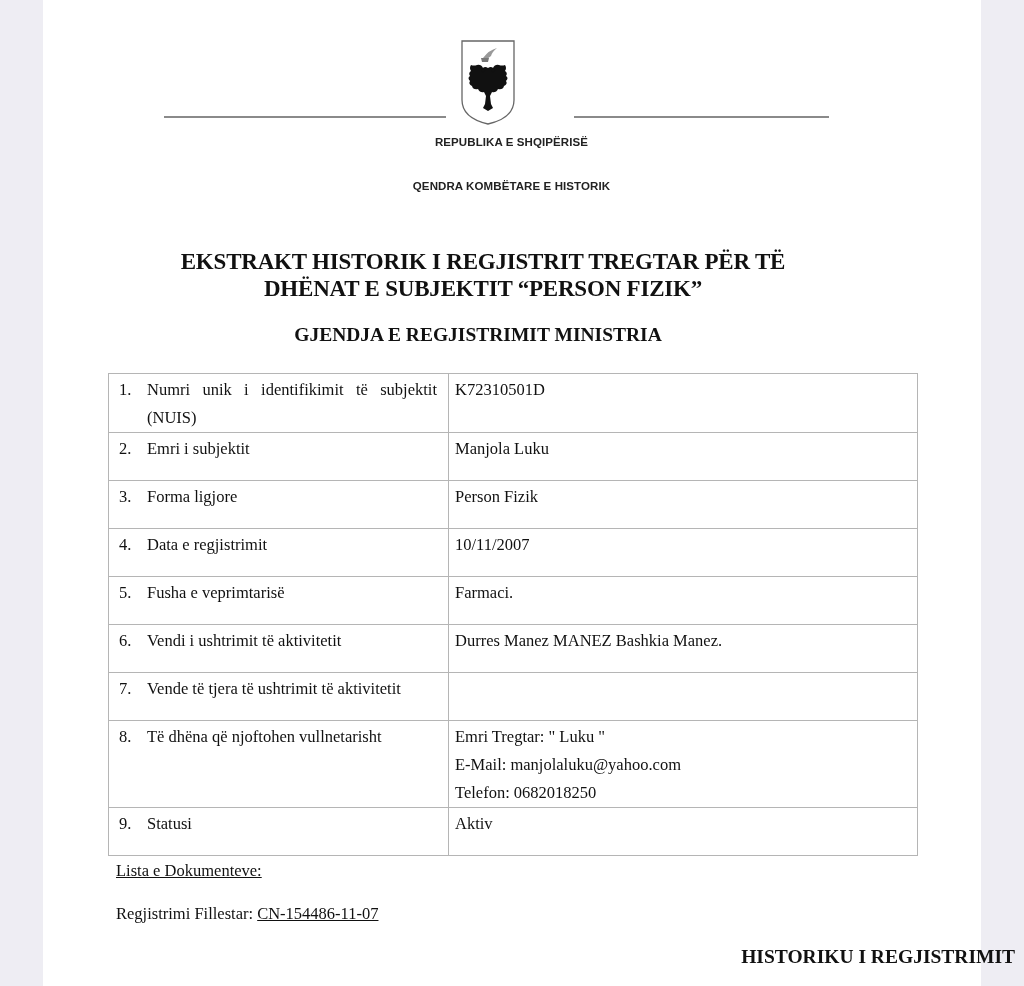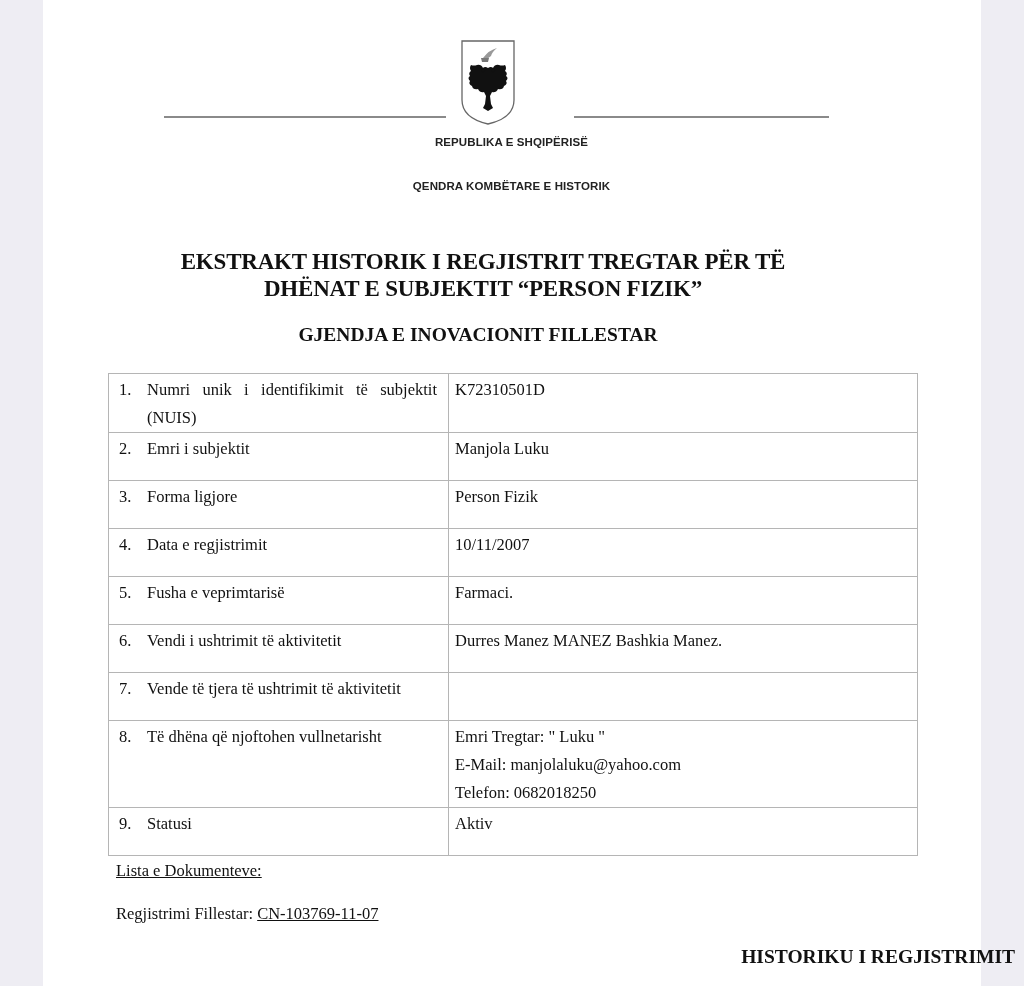--- a/index.html
+++ b/index.html
@@ -85,21 +85,21 @@
   </svg>
 
   <div class="hdr hdr1">REPUBLIKA E SHQIPËRISË</div>
   <div class="hdr hdr3">QENDRA KOMBËTARE E HISTORIK</div>
 
   <div class="title">
     <div>EKSTRAKT HISTORIK I REGJISTRIT TREGTAR PËR TË</div>
     <div>DHËNAT E SUBJEKTIT “PERSON FIZIK”</div>
   </div>
 
-  <div class="subtitle">GJENDJA E INOVACIONIT FILLESTAR</div>
+  <div class="subtitle">GJENDJA E REGJISTRIMIT MINISTRIA</div>
 
   <table class="reg">
     <tbody id="reg-body">
         <tr class="r1">
           <td class="lbl"><span class="num">1.</span><span class="lbltxt">Numri unik i identifikimit të subjektit (NUIS)</span></td>
           <td>
             <div>K72310501D</div>
           </td>
         </tr>
         <tr class="rstd">
@@ -151,17 +151,17 @@
           <td>
             <div>Aktiv</div>
           </td>
         </tr>
       </tbody>
   </table>
 
   <div class="docs">Lista e Dokumenteve:</div>
   <div class="regfill">
     <span>Regjistrimi Fillestar:</span>
-    <a>CN-103769-11-07</a>
+    <a>CN-154486-11-07</a>
   </div>
 
   <div class="historiku">HISTORIKU I REGJISTRIMIT</div>
 </div>
 
 </body></html>

